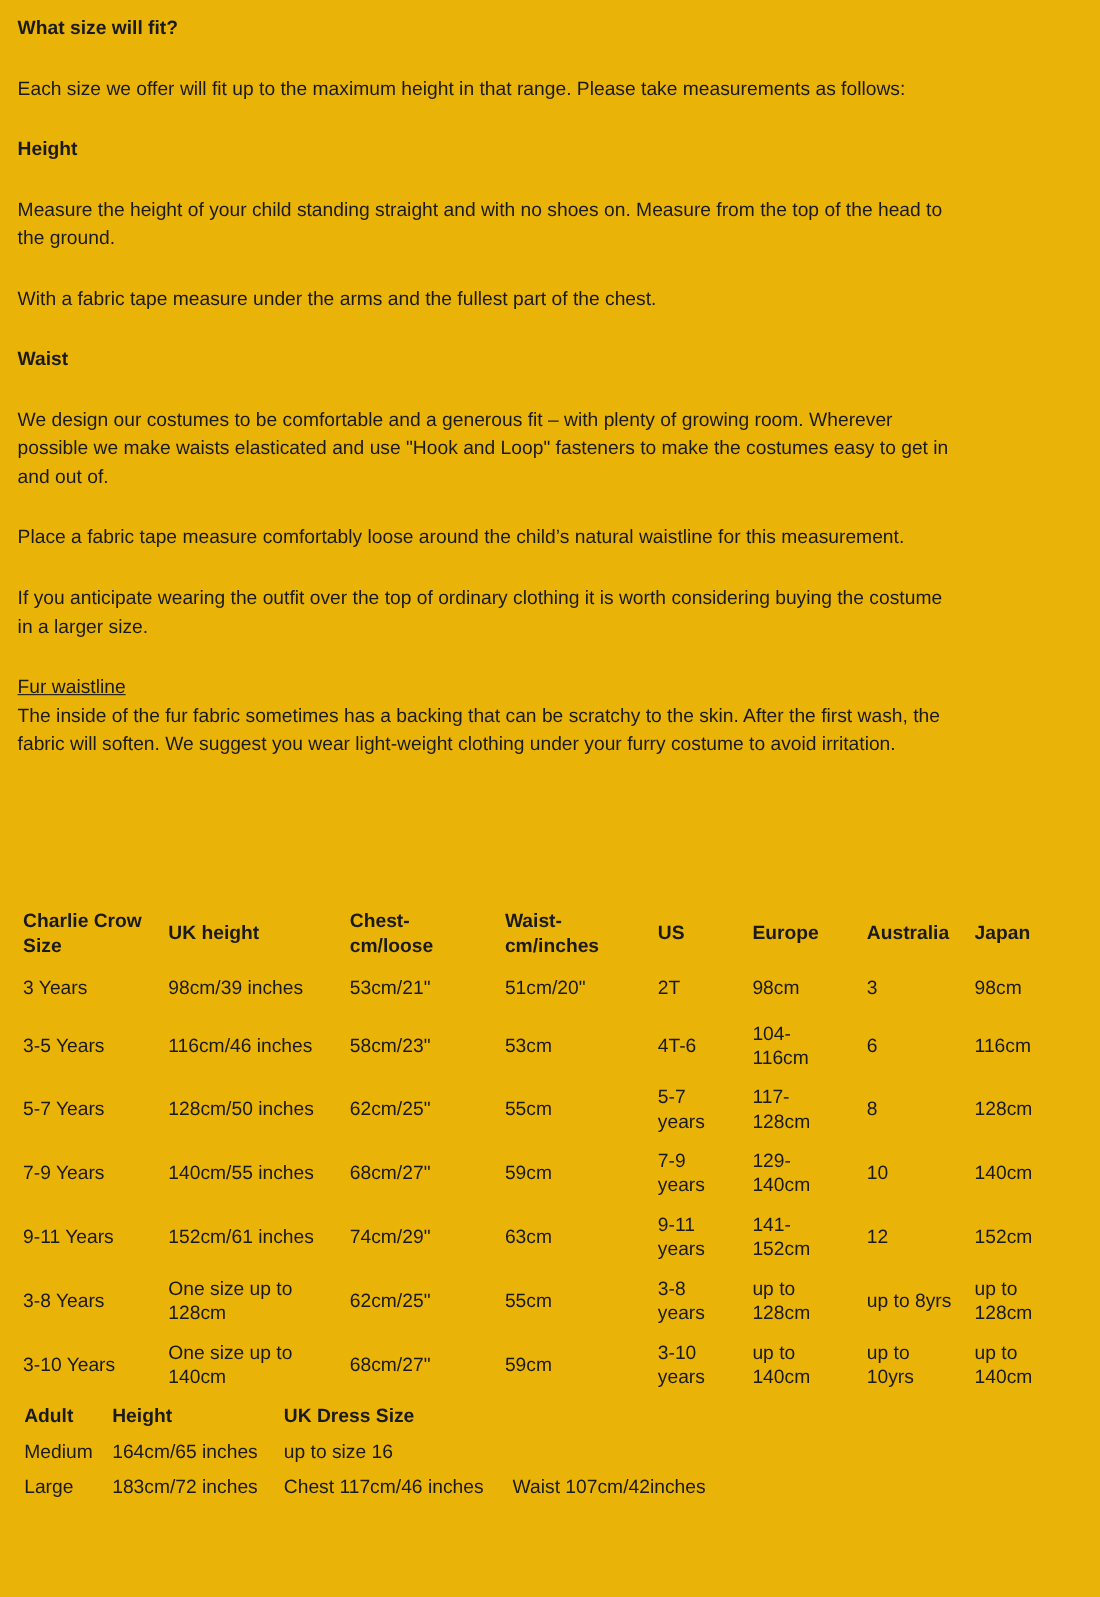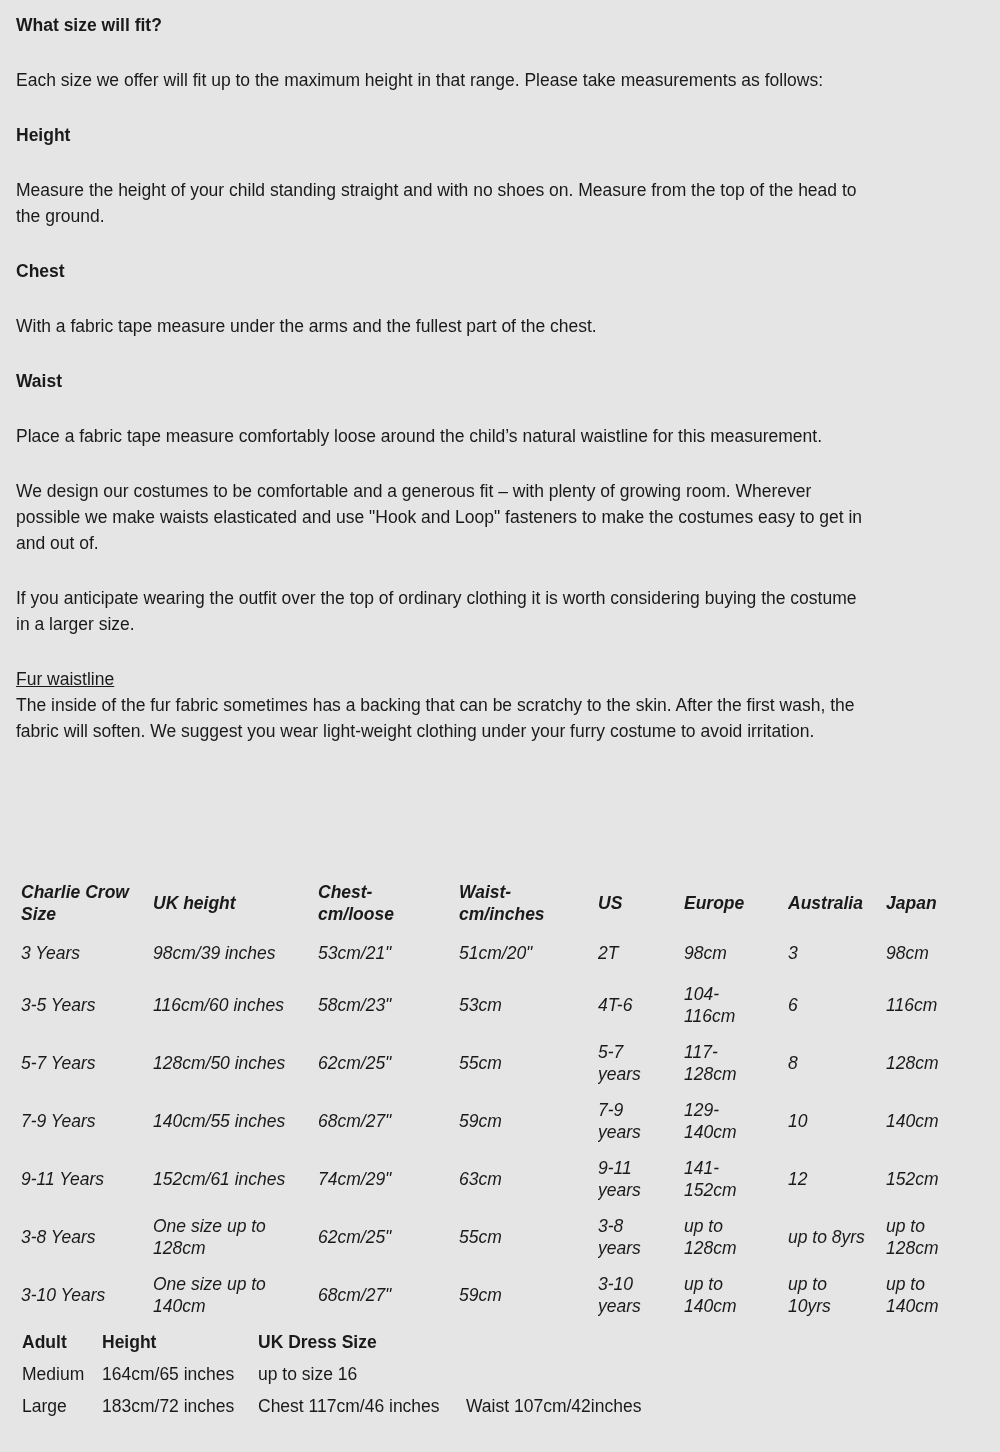--- a/index.html
+++ b/index.html
@@ -2,21 +2,21 @@
 <html><head>
 <meta charset="utf-8">
 <style>
   html, body { margin: 0; padding: 0; background: #ffffff; }
   .page {
     position: relative;
     width: 1000px;
     height: 1452px;
     box-sizing: border-box;
     padding: 12px 16px;
-    background: #e5e5e5;
+    background: #eab308;
     color: #1a1a1a;
     font-family: "Liberation Sans", sans-serif;
     font-size: 17.5px;
     line-height: 26px;
     overflow: hidden;
   }
   .heading {
     font-weight: 700;
     font-size: 17.5px;
     line-height: 26px;
@@ -37,21 +37,21 @@
     text-align: left;
     vertical-align: middle;
     font-weight: 400;
     line-height: 22px;
     white-space: pre-line;
     padding: 0 6px 0 0;
     overflow: hidden;
   }
   th { font-weight: 700; }
 
-  .size-table { margin: 132px 0 0 5px; width: 975px; font-style: italic; }
+  .size-table { margin: 132px 0 0 5px; width: 975px; }
   .size-table thead tr { height: 54px; }
   .size-table tbody tr { height: 58px; }
   .size-table tbody tr:first-child { height: 46px; }
   .size-table .c1 { width: 132px; }
   .size-table .c2 { width: 165px; }
   .size-table .c3 { width: 141px; }
   .size-table .c4 { width: 139px; }
   .size-table .c5 { width: 86px; }
   .size-table .c6 { width: 104px; }
   .size-table .c7 { width: 98px; }
@@ -70,29 +70,28 @@
 <div class="page">
 
   <div class="heading">What size will fit?</div>
 
   <p class="para">Each size we offer will fit up to the maximum height in that range. Please take measurements as follows:</p>
 
   <div class="heading">Height</div>
   <p class="para">Measure the height of your child standing straight and with no shoes on. Measure from the top of the head to
 the ground.</p>
 
-  <div class="heading">Chest</div>
   <p class="para">With a fabric tape measure under the arms and the fullest part of the chest.</p>
 
   <div class="heading">Waist</div>
-  <p class="para">Place a fabric tape measure comfortably loose around the child’s natural waistline for this measurement.</p>
-
   <p class="para">We design our costumes to be comfortable and a generous fit – with plenty of growing room. Wherever
 possible we make waists elasticated and use "Hook and Loop" fasteners to make the costumes easy to get in
 and out of.</p>
+
+  <p class="para">Place a fabric tape measure comfortably loose around the child’s natural waistline for this measurement.</p>
   <p class="para">If you anticipate wearing the outfit over the top of ordinary clothing it is worth considering buying the costume
 in a larger size.</p>
 
   <div class="underlined-heading">Fur waistline</div>
   <p class="para tight">The inside of the fur fabric sometimes has a backing that can be scratchy to the skin. After the first wash, the
 fabric will soften. We suggest you wear light-weight clothing under your furry costume to avoid irritation.</p>
 
   <table class="size-table">
     <colgroup>
       <col class="c1">
@@ -125,21 +124,21 @@
           <td>98cm/39 inches</td>
           <td>53cm/21"</td>
           <td>51cm/20"</td>
           <td>2T</td>
           <td>98cm</td>
           <td>3</td>
           <td>98cm</td>
         </tr>
         <tr>
           <td>3-5 Years</td>
-          <td>116cm/60 inches</td>
+          <td>116cm/46 inches</td>
           <td>58cm/23"</td>
           <td>53cm</td>
           <td>4T-6</td>
           <td>104-
 116cm</td>
           <td>6</td>
           <td>116cm</td>
         </tr>
         <tr>
           <td>5-7 Years</td>

